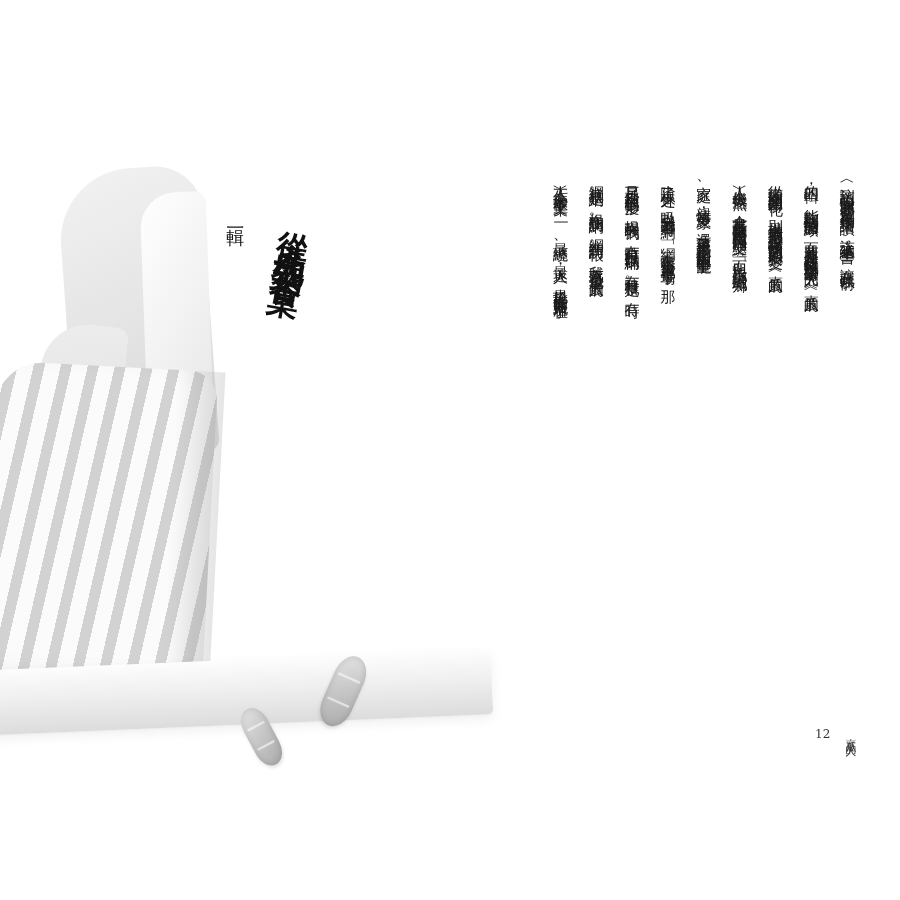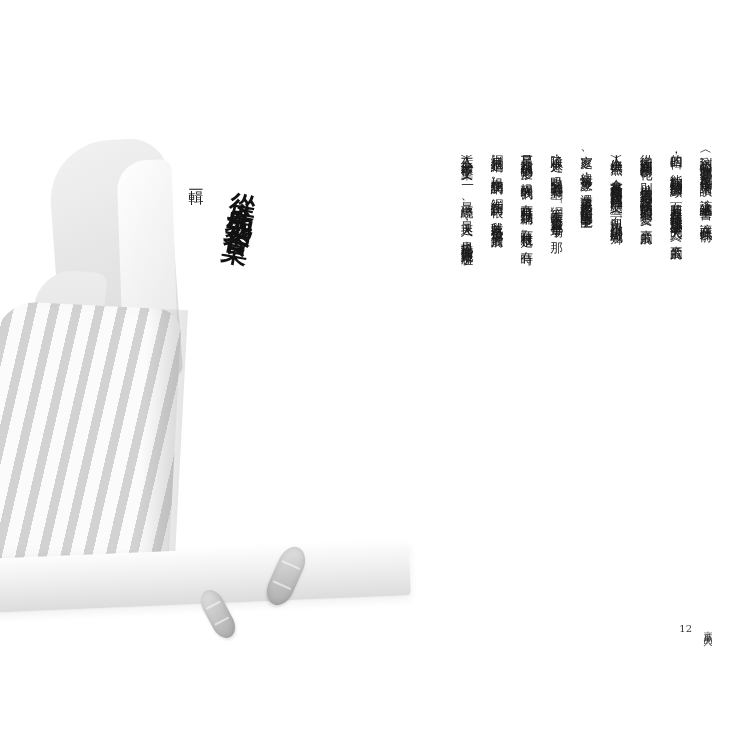--- a/index.html
+++ b/index.html
@@ -211,21 +211,21 @@
     line-height: 1.35;
     letter-spacing: 1.6px;
     color: #1a1a1a;
     white-space: nowrap;
     height: 100%;
   }
 
   .folio {
     position: absolute;
     right: 36px;
-    bottom: 118px;
+    bottom: 134px;
     display: flex;
     flex-direction: row-reverse;
     align-items: center;
     gap: 9px;
   }
   .folio .fcol {
     writing-mode: vertical-rl;
     text-orientation: upright;
     font-family: "DejaVu Serif", serif;
     font-size: 9px;

